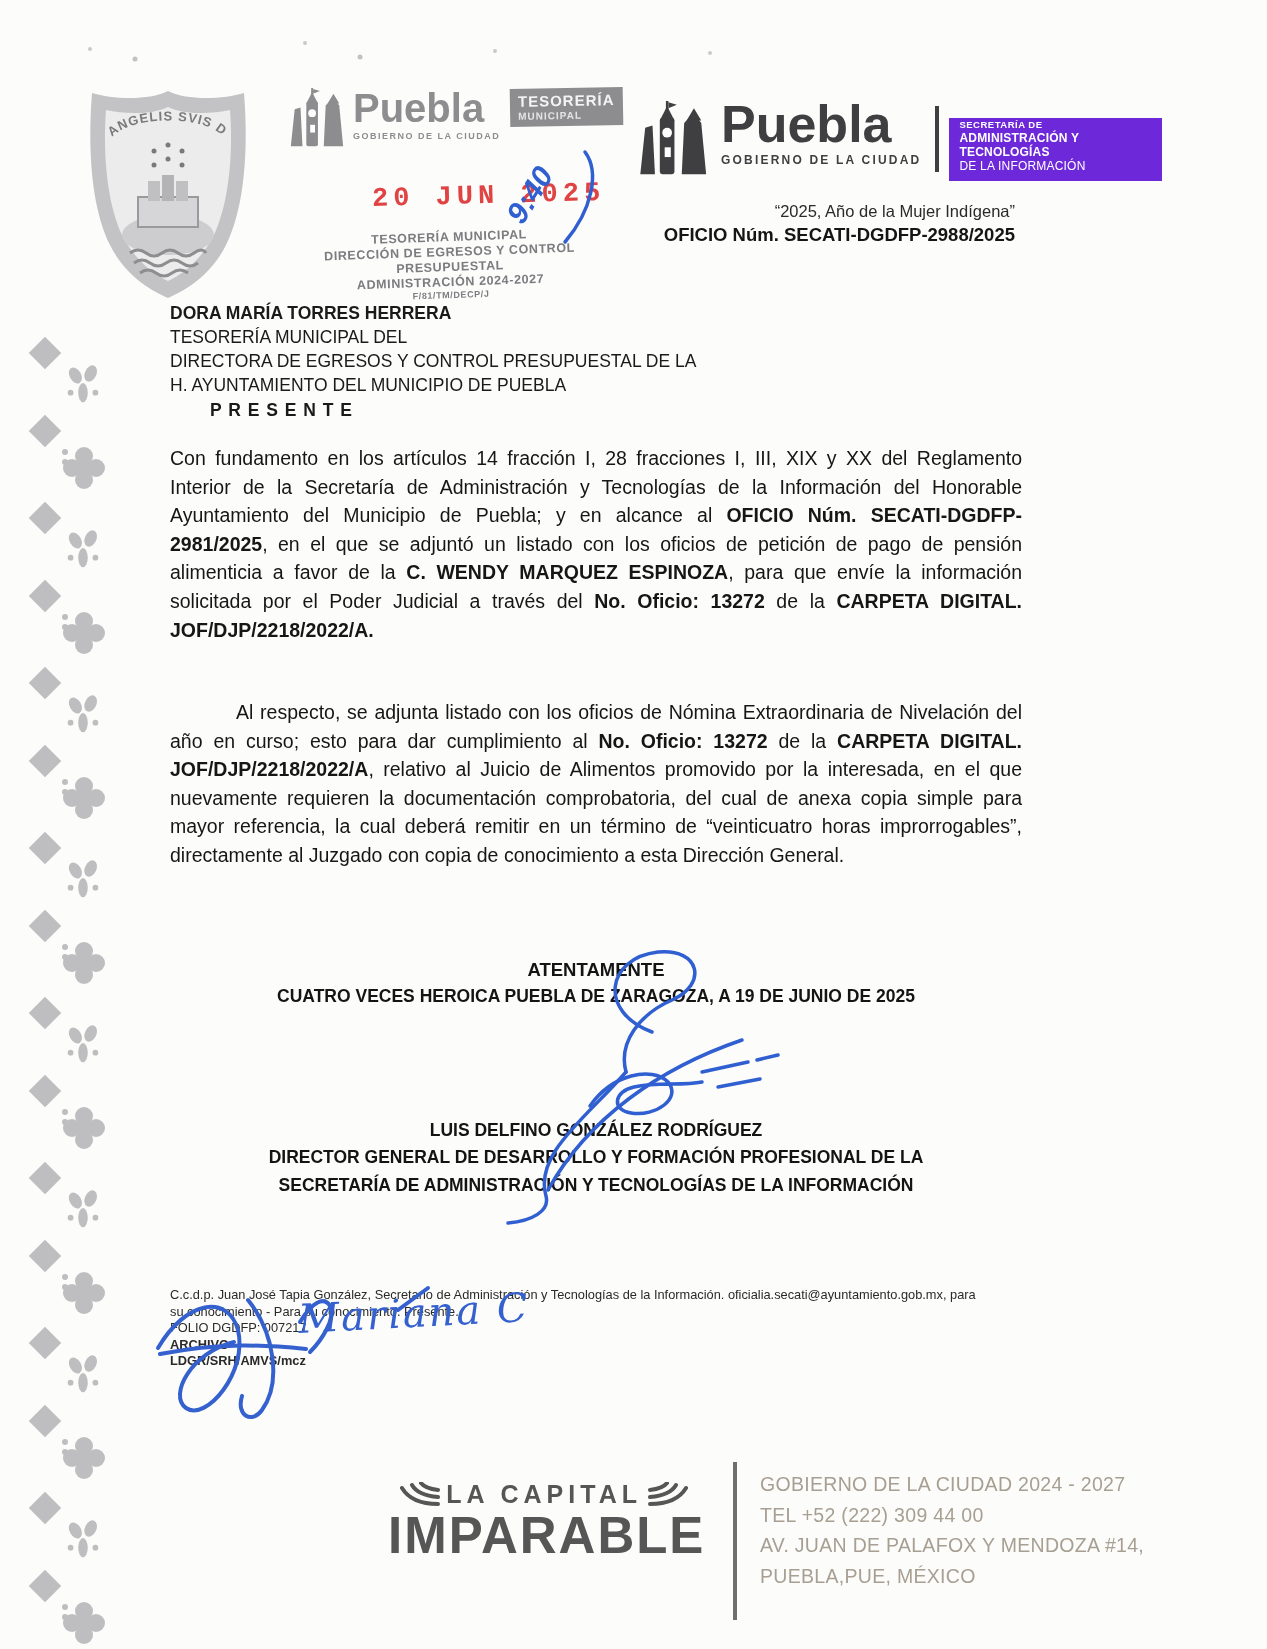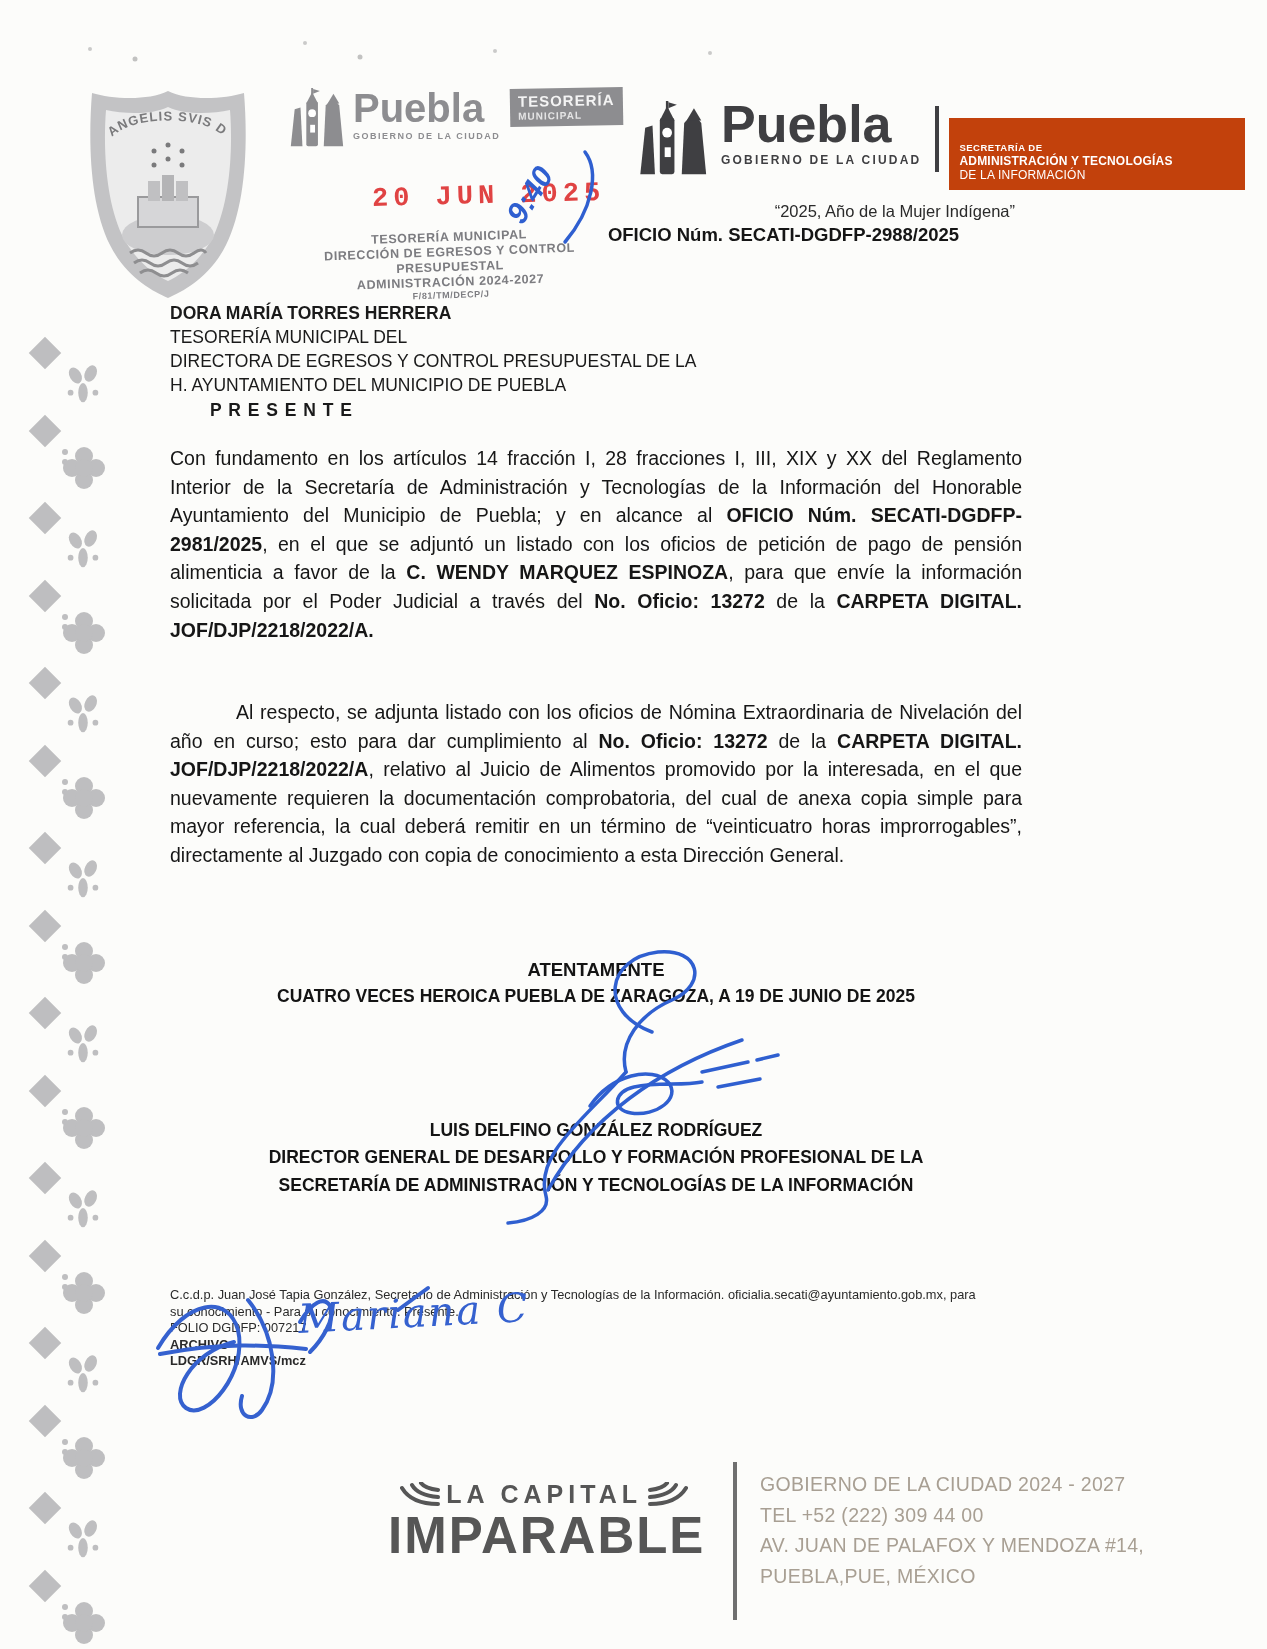--- a/index.html
+++ b/index.html
@@ -31,26 +31,26 @@
   .blue-time { position:absolute; left:500px; top:178px; font-size:30px; color:#2f5fd0; transform:rotate(-58deg); font-style:italic; font-weight:bold; }
   .stamp-dept { position:absolute; left:280px; top:230px; width:340px; text-align:center; color:#7c7c80; transform:rotate(-2deg); }
   .stamp-dept .dl { font-size:12.5px; font-weight:bold; letter-spacing:.6px; line-height:15px; }
   .stamp-dept .dl.small { font-size:9px; line-height:11px; }
   .logo-right { position:absolute; left:633px; top:100px; display:flex; align-items:flex-start; color:#3f3f42; }
   .towers-dark { width:78px; height:80px; color:#3f3f42; margin-right:10px; }
   .brand-dark { display:flex; flex-direction:column; }
   .brand-dark .word { font-size:52px; font-weight:bold; line-height:.95; color:#3f3f42; }
   .brand-dark .sub { font-size:12px; font-weight:bold; letter-spacing:2.2px; color:#3f3f42; margin-top:4px; }
   .logo-divider { width:4px; height:66px; background:#3f3f42; margin:6px 10px 0 14px; }
-  .secati-box { background:#c2410c; color:#fff; padding:24px 10px 8px; margin-top:18px; width:296px; }
+  .secati-box { background:#6d28d9; color:#fff; padding:1px 10px 8px; margin-top:18px; width:213px; }
   .secati-box .s1 { font-size:9.5px; font-weight:bold; letter-spacing:.5px; }
   .secati-box .s2 { font-size:12px; font-weight:bold; letter-spacing:.2px; margin-top:1px; }
   .secati-box .s3 { font-size:12px; font-weight:normal; letter-spacing:.2px; }
   .motto { position:absolute; left:560px; top:202px; width:455px; text-align:right; font-size:16.5px; color:#2a2a2a; }
-  .oficio { position:absolute; left:520px; top:224px; width:495px; text-align:center; font-size:18.5px; font-weight:bold; color:#151515;padding-left:32px; }
+  .oficio { position:absolute; left:520px; top:224px; width:495px; text-align:right; font-size:18.5px; font-weight:bold; color:#151515;padding-left:32px; }
   
   .addressee { position:absolute; left:170px; top:301px; font-size:17.5px; line-height:24px; color:#1a1a1a; }
   .addressee .nm { font-weight:bold; }
   .addressee .pr { font-weight:bold; letter-spacing:1px; margin-top:1px;margin-left:40px; }
   
   .body-p { position:absolute; left:170px; width:852px; font-size:19.5px; line-height:28.6px; text-align:justify; color:#161616; }
   .p1 { top:444px; }
   .p2 { top:698px; text-indent:66px; }
   .closing { position:absolute; left:236px; top:913px; font-size:19.5px; color:#161616; }
   .center-line { position:absolute; left:170px; width:852px; text-align:center; font-weight:bold; color:#141414; }

